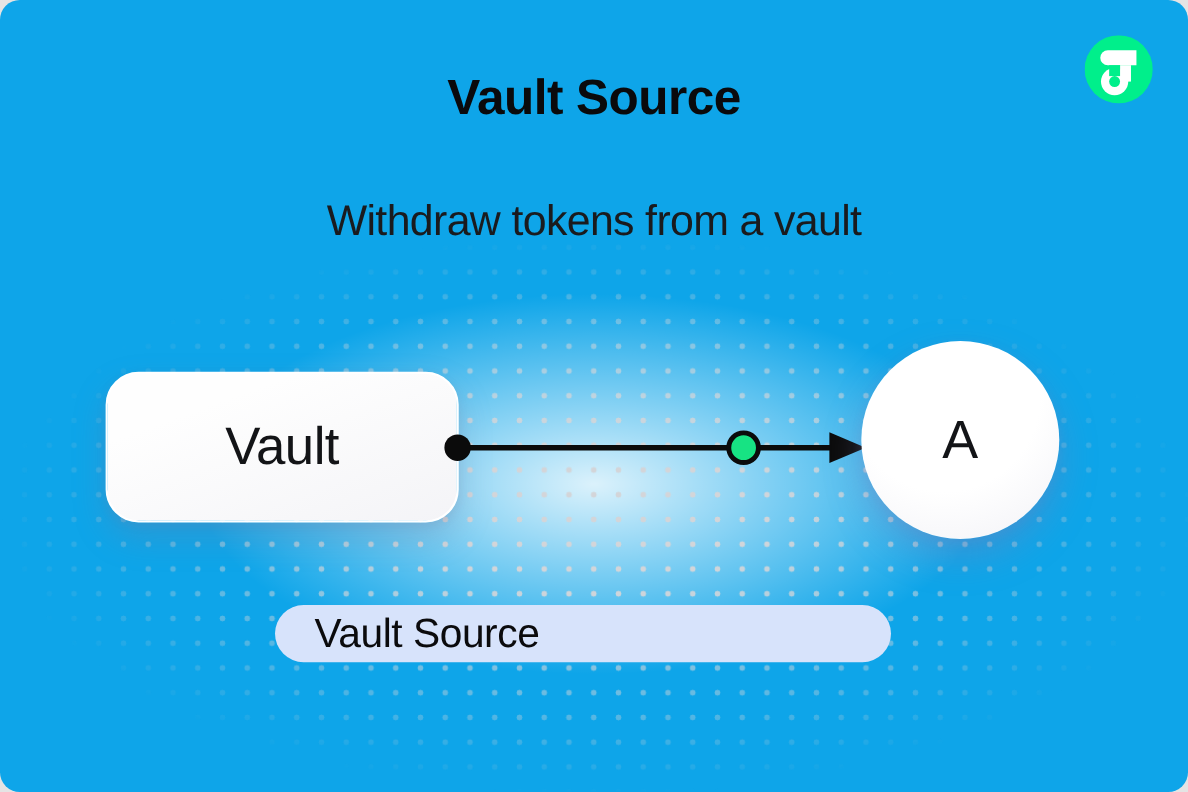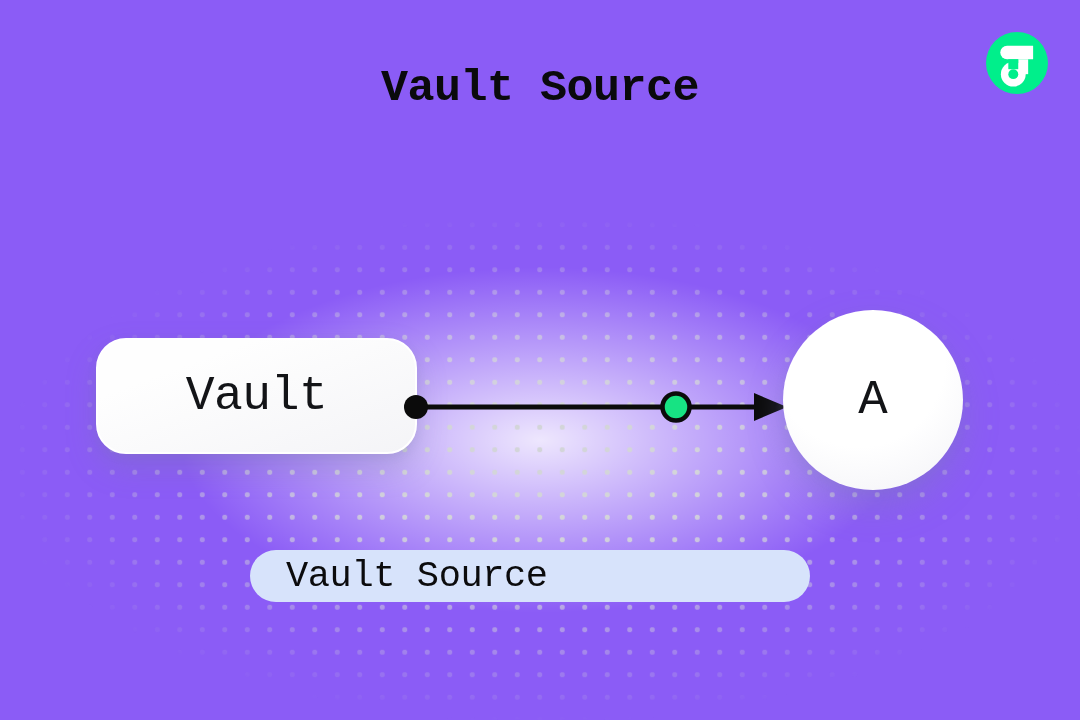--- a/index.html
+++ b/index.html
@@ -3,22 +3,23 @@
 <meta charset="utf-8">
 <style>
   html, body { margin: 0; padding: 0; background: #e4e4e4; }
   * { box-sizing: border-box; }
 
   .canvas {
     position: relative;
     width: 1080px;
     height: 720px;
     overflow: hidden;
-    background: #8b5cf6;
-    font-family: Liberation Mono, monospace;
+    background: #0ea5e9;
+    font-family: Liberation Sans, sans-serif;
+    border-radius: 18px;
   }
 
   
   .glow {
     position: absolute; inset: 0;
     background: radial-gradient(ellipse 500px 240px at 540px 440px,
                 rgba(255,255,255,0.85), rgba(255,255,255,0) 72%);
   }
 
   
@@ -57,21 +58,21 @@
     text-align: center;
     font-size: 39px;
     font-weight: 400;
     letter-spacing: -0.6px;
     color: #1a1b1e;
   }
 
   .vault-node {
     position: absolute;
     left: 96px; top: 338px;
-    width: 321px; height: 116px;
+    width: 321px; height: 137px;
     border-radius: 30px;
     background: linear-gradient(160deg, #fefefe 25%, #f4f4f7 100%);
     border: 2px solid #ffffff;
     box-shadow: 0 14px 30px rgba(120,125,160,0.28), 0 3px 8px rgba(120,125,160,0.14);
     display: flex; align-items: center; justify-content: center;
     font-size: 48px;
     color: #131417;
     letter-spacing: -0.5px;
   }
 
@@ -126,20 +127,21 @@
 </head>
 <body>
 
 <div class="canvas">
 
   <div class="glow"></div>
   <div class="dots"></div>
 
   <h1 class="title">Vault Source</h1>
 
+  <div class="subtitle">Withdraw tokens from a vault</div>
 
   <div class="logo">
     <svg viewBox="0 0 100 100" xmlns="http://www.w3.org/2000/svg">
       <circle cx="50" cy="50" r="50" fill="#00EF8B"></circle>
       <path fill="#ffffff" d="M34 22 A11 11 0 0 0 34 44 L76 44 L76 22 Z"></path>
       <rect x="52" y="44" width="16" height="24" fill="#ffffff"></rect>
       <circle cx="44" cy="68" r="20" fill="#ffffff"></circle>
       <rect x="36" y="44" width="16" height="16" fill="#00EF8B"></rect>
       <circle cx="44" cy="68" r="8" fill="#00EF8B"></circle>
     </svg>

